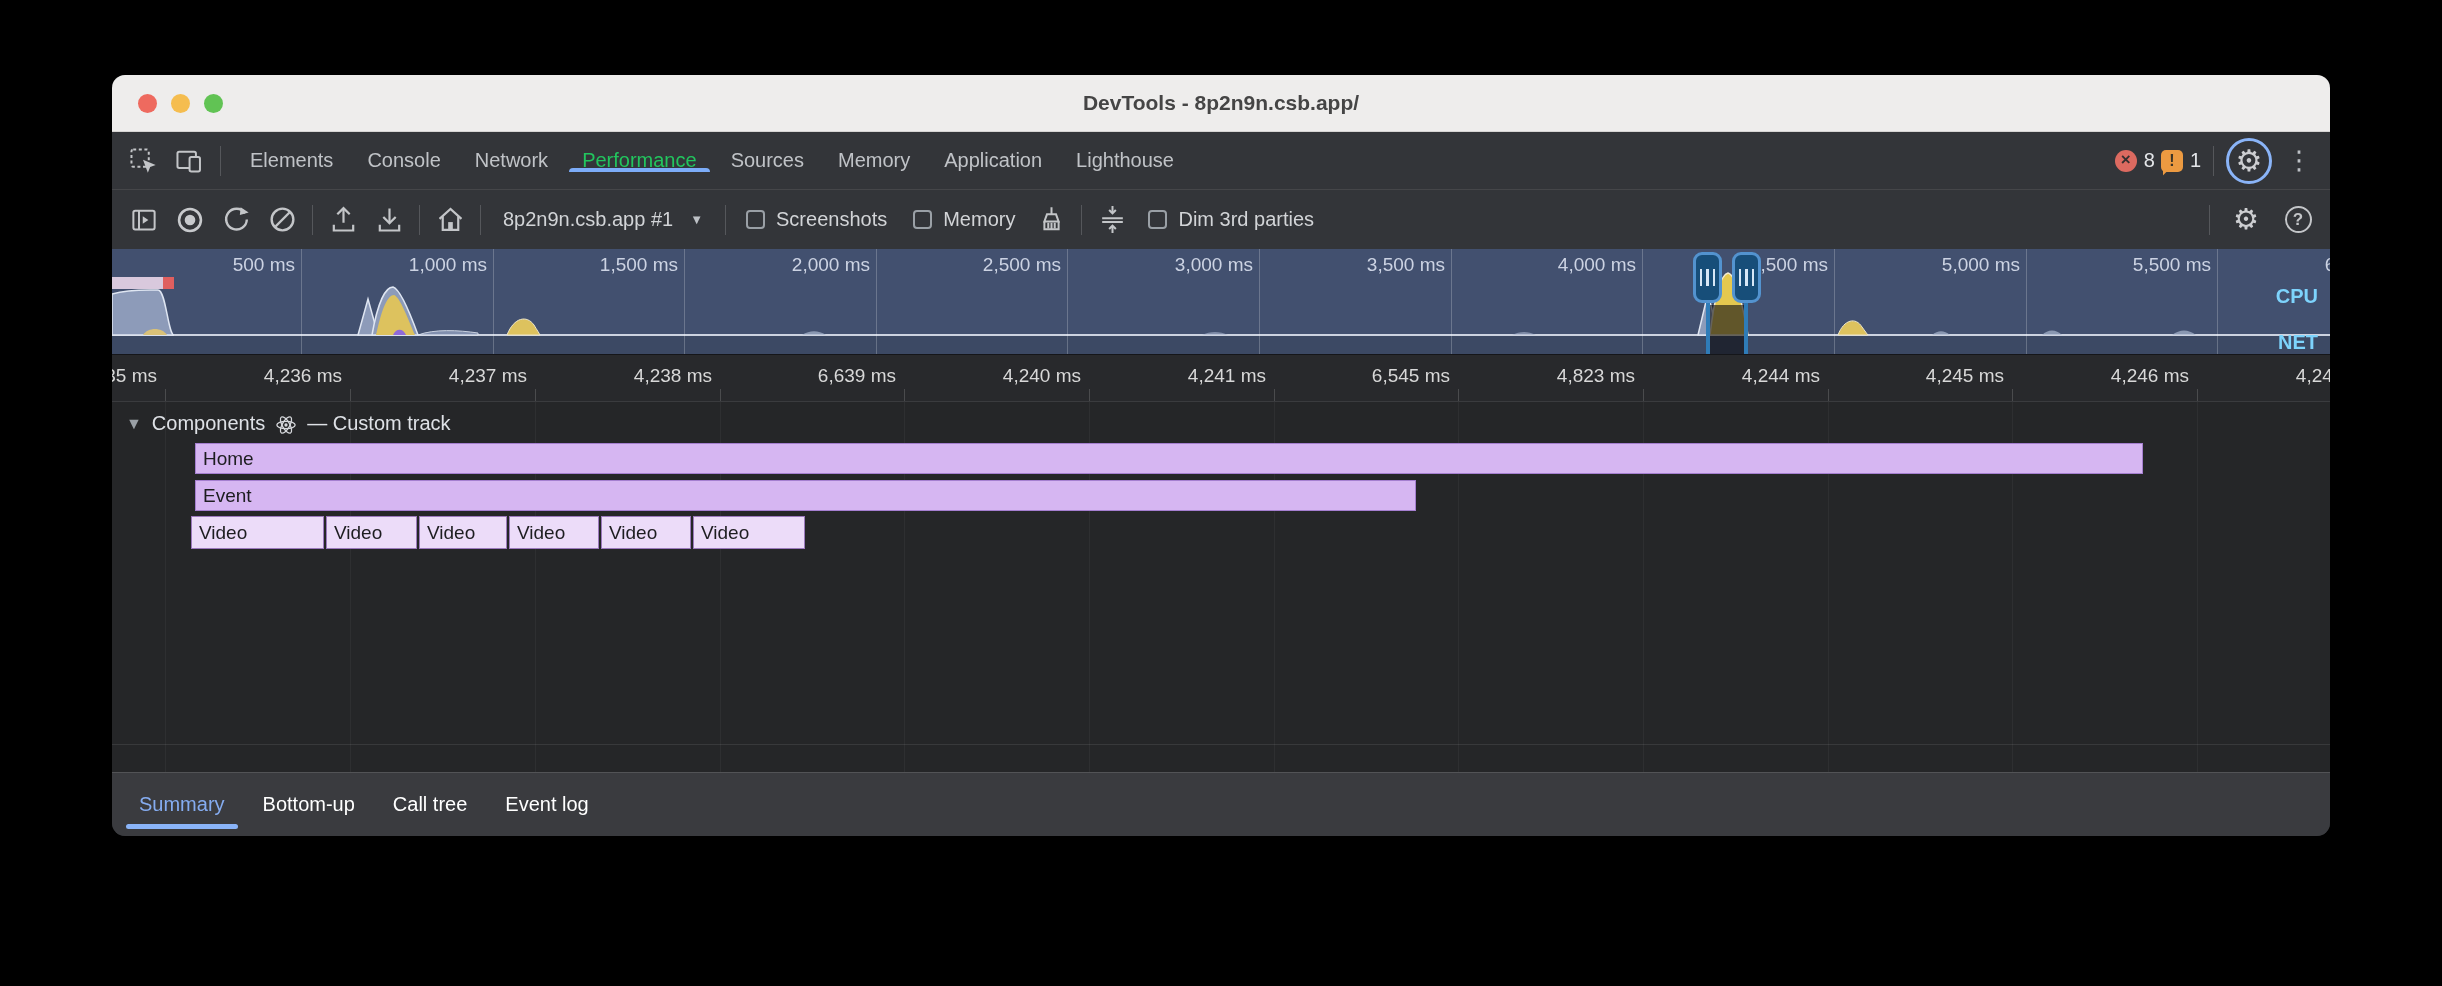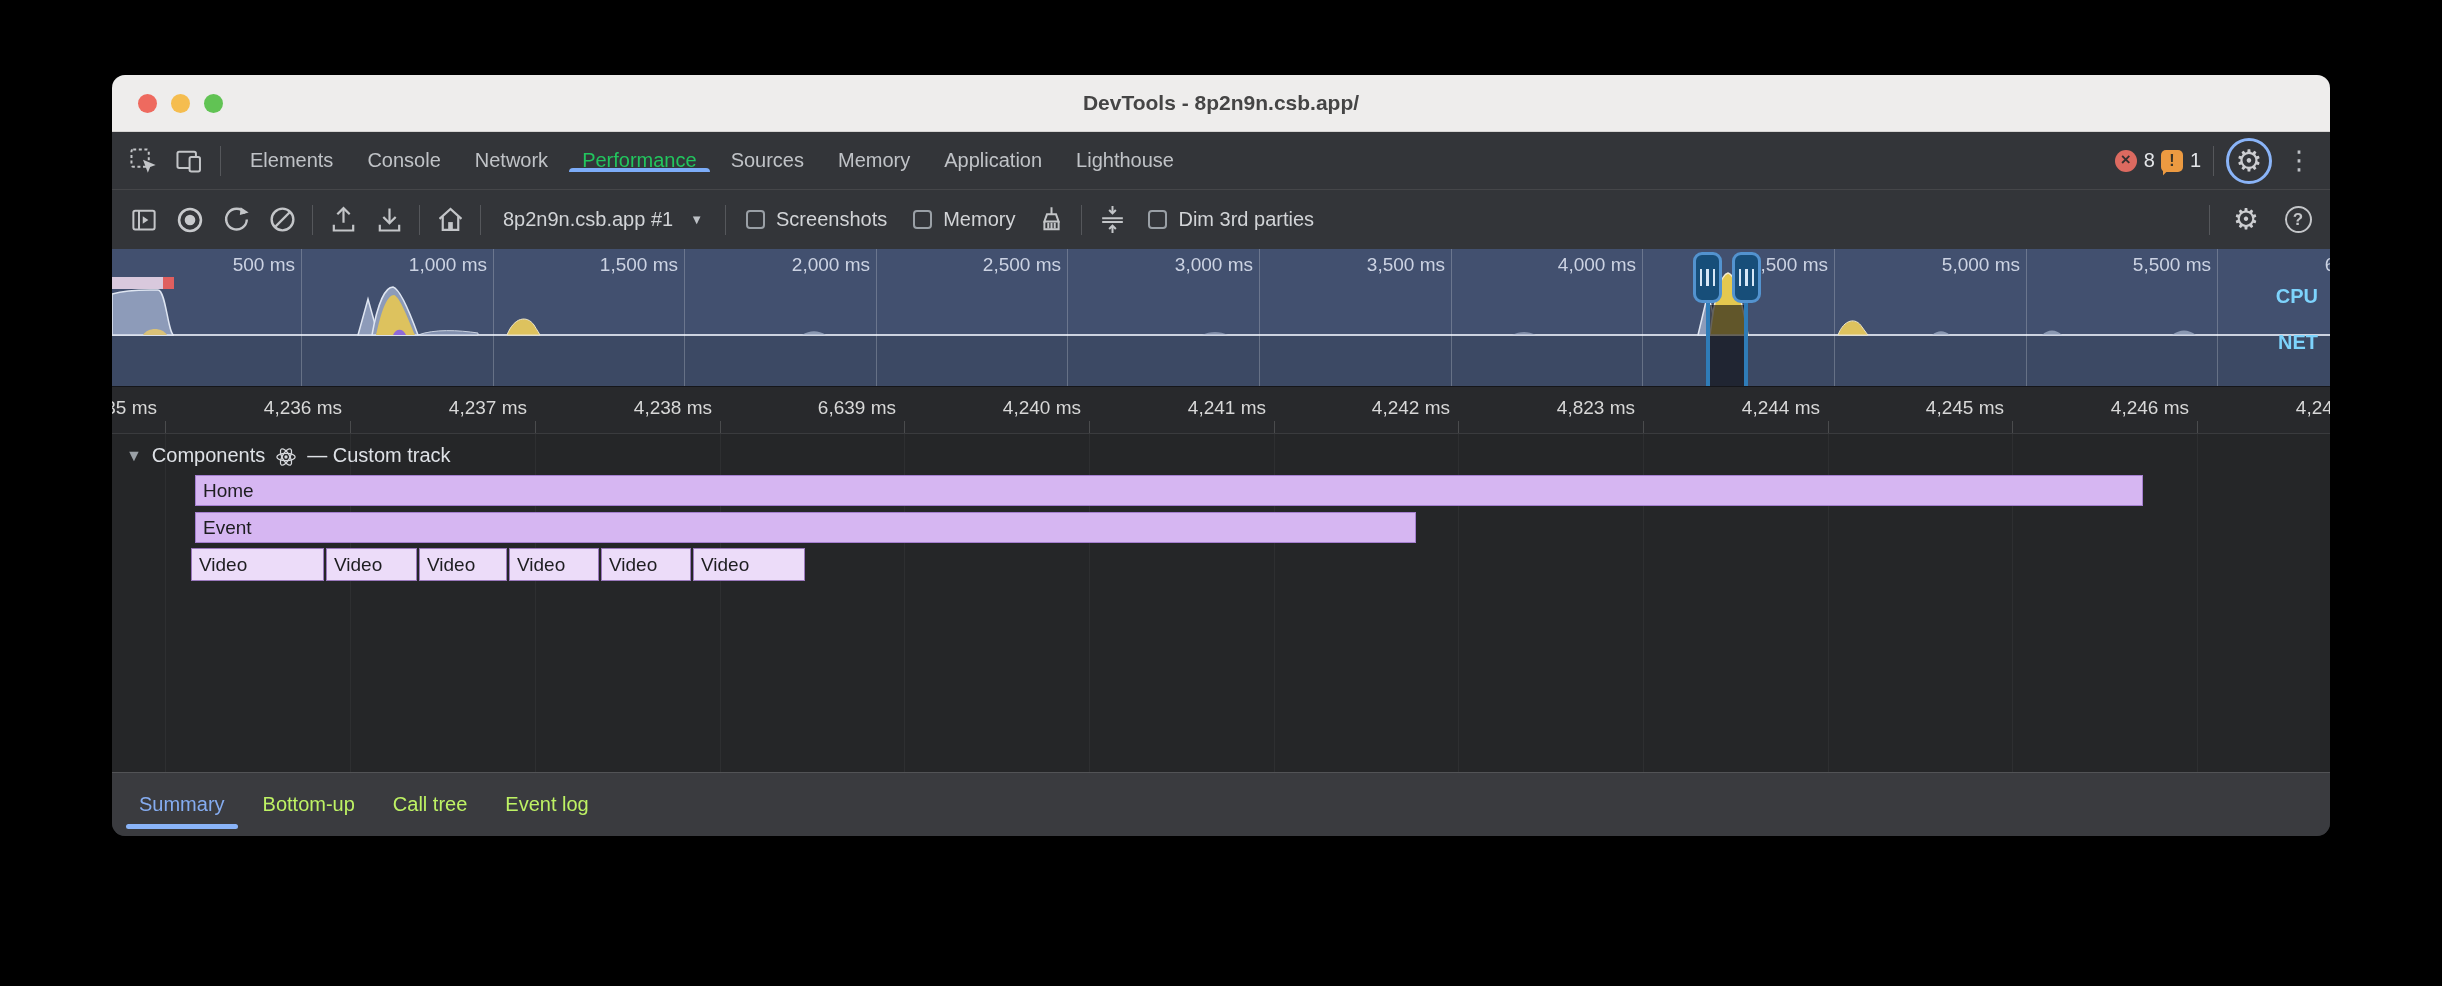--- a/index.html
+++ b/index.html
@@ -56,21 +56,21 @@
                    padding:0 14px; }
   .caret { font-size:13px; color:#bdc1c6; }
   .cb-wrap { display:flex; align-items:center; gap:11px; padding:0 12px; font-size:20px; color:#d2d4d7; }
   .cb { width:19px; height:19px; border:2px solid #9aa0a6; border-radius:4px; background:transparent; flex:none; }
   .ptoolbar-right { margin-left:auto; display:flex; align-items:center; gap:8px; }
   .help-circle { width:27px; height:27px; border:2.5px solid #c3c5c8; border-radius:50%;
                  display:flex; align-items:center; justify-content:center;
                  font-size:17px; font-weight:bold; color:#c3c5c8; }
 
   
-  .overview { height:138px; background:#42506f; position:relative; flex:none; overflow:hidden;
+  .overview { height:106px; background:#42506f; position:relative; flex:none; overflow:hidden;
               border-bottom:1px solid #15161a; }
   .ov-net-strip { position:absolute; left:0; right:0; top:86px; bottom:0; background:#3c4964; }
   .ov-grid { position:absolute; top:0; bottom:0; width:1px; background:rgba(255,255,255,.22); }
   .ov-label { position:absolute; top:5px; width:160px; text-align:right; font-size:19px;
               color:#ccd3e3; }
   .ov-side-label { position:absolute; right:12px; font-weight:bold; font-size:20px; color:#7dd3fc; }
   .ov-net-bar { position:absolute; left:0; top:28px; width:62px; height:12px; background:#d9c9dd; }
   .ov-net-bar-tip { position:absolute; right:0; top:0; width:11px; height:12px; background:#df5f5f; }
   .sel-shade { position:absolute; top:56px; bottom:0; background:rgba(16,16,20,.62); }
   .sel-line { position:absolute; top:48px; bottom:0; width:4px; background:#2f7cb8; }
@@ -94,21 +94,21 @@
   .tri { color:#9aa0a6; font-size:16px; }
   .atom-icon { display:inline-flex; transform:translateY(1px); }
   .bar { position:absolute; background:#d6b6f2; border:1px solid #a57fd0; color:#1d1d20;
          font-size:19px; line-height:29px; padding-left:7px; overflow:hidden; white-space:nowrap; }
   .bar.light { background:#ecdcf9; border-color:#9b79bd; }
 
   
   .bottom-tabs { height:64px; background:#3a3b3f; border-top:1px solid #525356; flex:none;
                  display:flex; align-items:center; padding:0 8px; }
   .btab { position:relative; height:100%; display:flex; align-items:center; padding:0 19px;
-          font-size:20px; color:#bef264; }
+          font-size:20px; color:#ffffff; }
   .btab.active { color:#85acf0; }
   .btab.active::after { content:""; position:absolute; left:6px; right:6px; bottom:7px; height:5px;
                         background:#8ab4f8; border-radius:4px; }
 
   svg.ic { display:block; }
   svg.ic * { vector-effect:non-scaling-stroke; }
 </style>
 </head>
 <body>
 
@@ -345,21 +345,21 @@
         <div class="ruler-label" style="left: 255px;">4,237 ms</div>
         <div class="ruler-tick" style="left: 423px;"></div>
         <div class="ruler-label" style="left: 440px;">4,238 ms</div>
         <div class="ruler-tick" style="left: 608px;"></div>
         <div class="ruler-label" style="left: 624px;">6,639 ms</div>
         <div class="ruler-tick" style="left: 792px;"></div>
         <div class="ruler-label" style="left: 809px;">4,240 ms</div>
         <div class="ruler-tick" style="left: 977px;"></div>
         <div class="ruler-label" style="left: 994px;">4,241 ms</div>
         <div class="ruler-tick" style="left: 1162px;"></div>
-        <div class="ruler-label" style="left: 1178px;">4,242 ms</div>
+        <div class="ruler-label" style="left: 1178px;">6,545 ms</div>
         <div class="ruler-tick" style="left: 1346px;"></div>
         <div class="ruler-label" style="left: 1363px;">4,823 ms</div>
         <div class="ruler-tick" style="left: 1531px;"></div>
         <div class="ruler-label" style="left: 1548px;">4,244 ms</div>
         <div class="ruler-tick" style="left: 1716px;"></div>
         <div class="ruler-label" style="left: 1732px;">4,245 ms</div>
         <div class="ruler-tick" style="left: 1900px;"></div>
         <div class="ruler-label" style="left: 1917px;">4,246 ms</div>
         <div class="ruler-tick" style="left: 2085px;"></div>
         <div class="ruler-label" style="left: 2102px;">4,247 ms</div>

